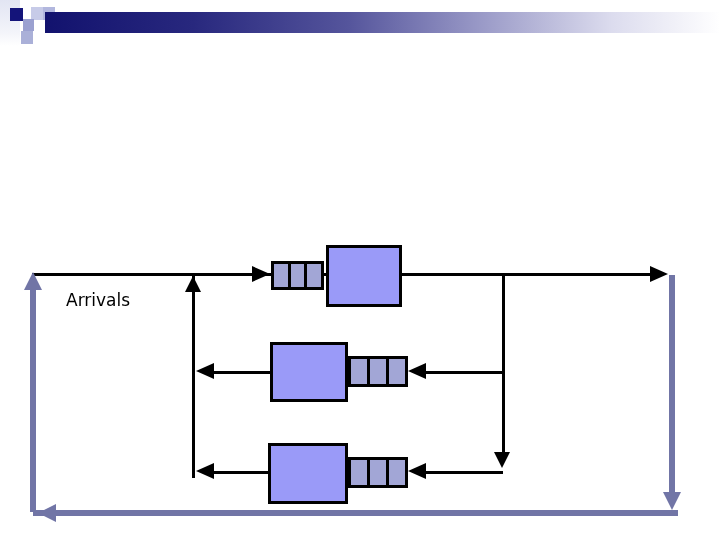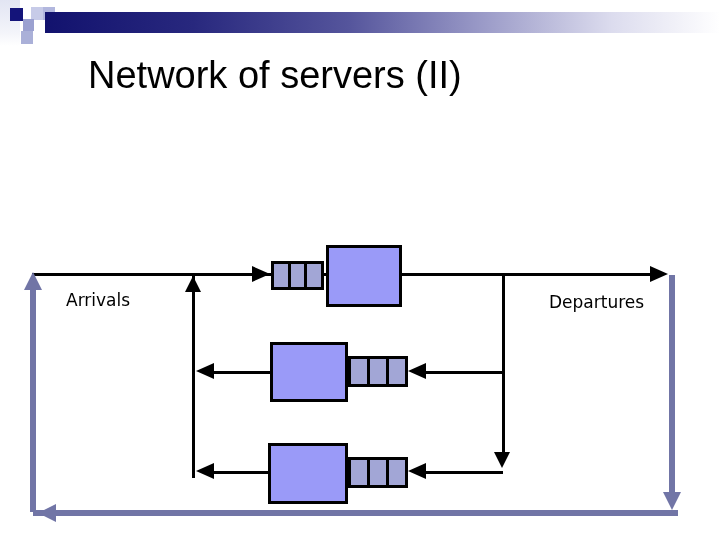--- a/index.html
+++ b/index.html
@@ -100,23 +100,21 @@
 <div class="slide">
 
   <div class="deco-strip"></div>
   <div class="deco-sq sq-navy"></div>
   <div class="deco-sq sq-light1"></div>
   <div class="deco-sq sq-light2"></div>
   <div class="deco-sq sq-med"></div>
   <div class="deco-sq sq-lav"></div>
   <div class="deco-bar"></div>
 
-  <div class="title">Network of servers (II)</div>
   <div class="hand-label lbl-arrivals">Arrivals</div>
-  <div class="hand-label lbl-departures">Departures</div>
 
   <div class="bline main-line"></div>
   <div class="bline left-branch"></div>
   <div class="bline right-branch"></div>
   <div class="bline mid-left-line"></div>
   <div class="bline mid-right-line"></div>
   <div class="bline bot-left-line"></div>
   <div class="bline bot-right-line"></div>
 
   <div class="ah ah-right ah-main-out"></div>

